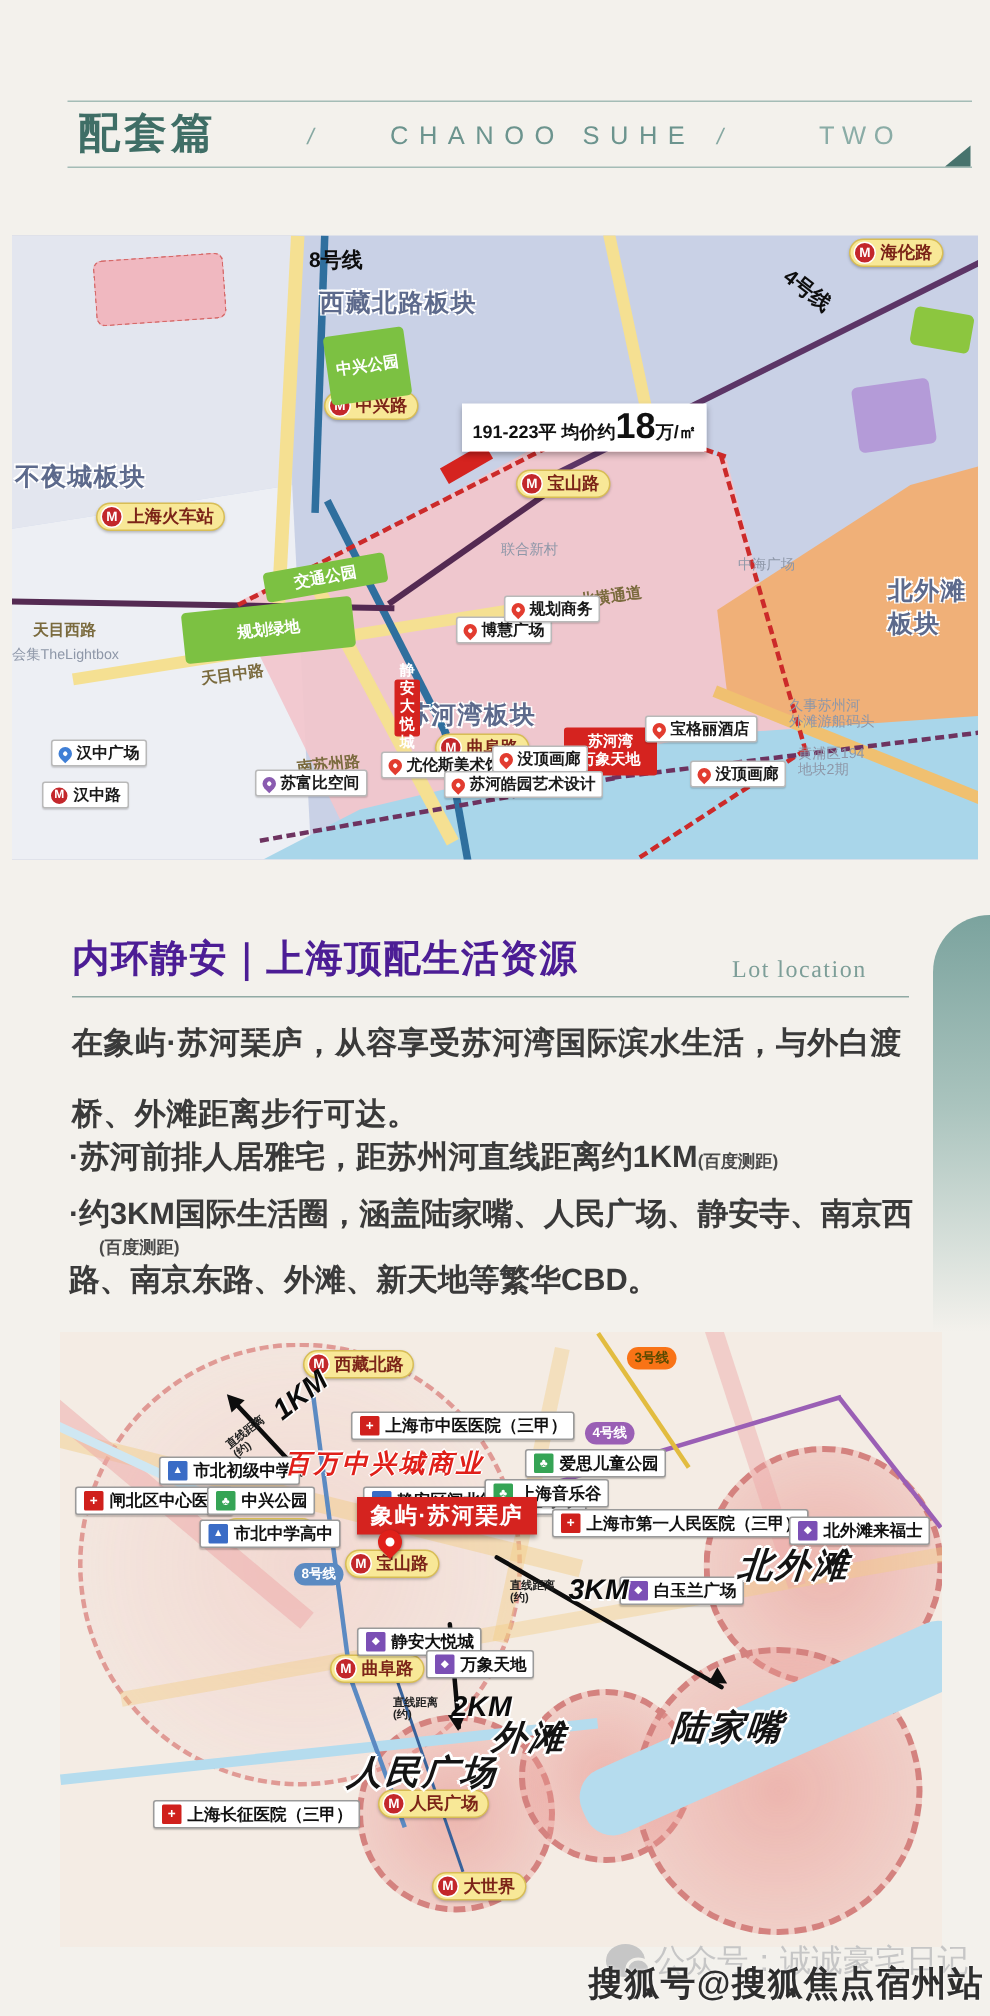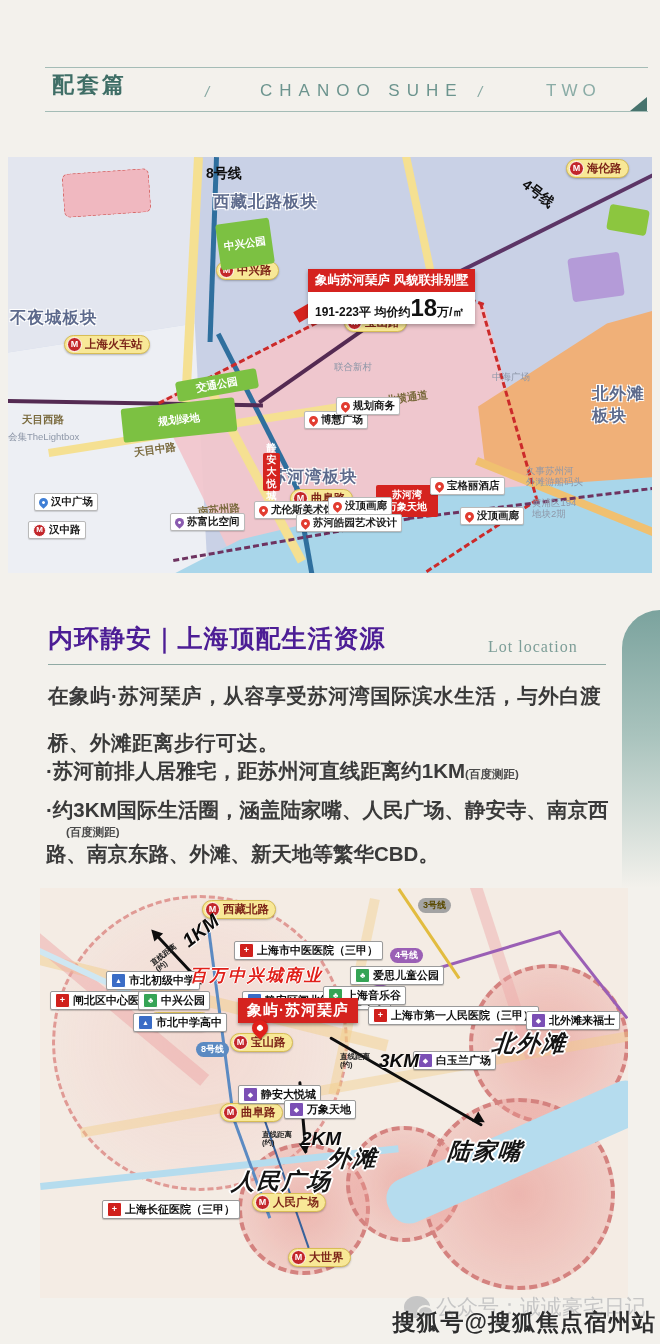--- a/index.html
+++ b/index.html
@@ -3,21 +3,21 @@
 <meta charset="utf-8">
 <style>
   html,body{margin:0;padding:0;}
   body{width:660px;height:1344px;position:relative;background:#f3f1ec;overflow:hidden;
        font-family:"Liberation Sans","DejaVu Sans",sans-serif;color:#333;}
   .abs{position:absolute;}
 
   
   .hline{position:absolute;left:45px;width:603px;height:1px;background:#a4bcb6;}
   .htitle{position:absolute;left:52px;top:70px;font-family:"Liberation Serif","DejaVu Serif",serif;
-          font-size:22px;font-weight:700;color:#3f6e66;letter-spacing:3px;}
+          font-size:28px;font-weight:700;color:#3f6e66;letter-spacing:3px;}
   .hsep{position:absolute;top:83px;font-size:15px;color:#86a8a2;font-style:italic;}
   .hsub{position:absolute;left:260px;top:81px;font-size:17px;color:#6c948e;letter-spacing:7px;}
   .hnum{position:absolute;left:546px;top:81px;font-size:17px;color:#8aaca6;letter-spacing:5px;}
   .htri{position:absolute;left:630px;top:97px;width:0;height:0;
         border-left:17px solid transparent;border-bottom:14px solid #47736d;}
 
   
   .mapbox{position:absolute;overflow:hidden;}
   .ml{position:absolute;display:flex;align-items:center;gap:3px;z-index:6;}
   .lt{white-space:pre-line;}
@@ -52,21 +52,21 @@
   .ml.zone .lt{font-size:23px;font-weight:900;font-style:italic;color:#141414;letter-spacing:2px;
       transform:skewX(-5deg);white-space:nowrap;
       text-shadow:2px 0 #fff,-2px 0 #fff,0 2px #fff,0 -2px #fff,1px 1px #fff,-1px -1px #fff,1px -1px #fff,-1px 1px #fff;}
   .ml.proj{background:#d5231f;color:#fff;font-size:15px;font-weight:900;letter-spacing:1px;
       padding:3px 9px;white-space:nowrap;box-shadow:0 2px 3px rgba(0,0,0,.35);}
   .ml.redtxt{color:#e0201a;font-size:17px;font-weight:900;font-style:italic;letter-spacing:2px;white-space:nowrap;
       text-shadow:1px 0 #fff,-1px 0 #fff,0 1px #fff,0 -1px #fff;}
   .km-small{font-size:7.5px;font-weight:bold;color:#222;width:36px;line-height:1.05;}
   .ml.km .lt{font-size:19px;font-weight:900;font-style:italic;color:#0b0b0b;text-shadow:1px 1px 0 #fff;}
   .ml.lp3,.ml.lp4,.ml.lp8{font-size:9px;font-weight:bold;padding:1px 5px;border-radius:8px;white-space:nowrap;}
-  .ml.lp3{background:#a3a3a3;color:#5a4a00;}
+  .ml.lp3{background:#f97316;color:#5a4a00;}
   .ml.lp4{background:#9a5fb5;color:#fff;}
   .ml.lp8{background:#5b8ac2;color:#fff;}
   .ml.pinproj{width:16px;height:16px;background:#e0201a;border-radius:50% 50% 50% 0;
       transform:rotate(-45deg);box-shadow:0 1px 2px rgba(0,0,0,.4);position:absolute;}
   .ml.pinproj::after{content:"";position:absolute;left:5px;top:5px;width:6px;height:6px;border-radius:50%;background:#fff;}
 
   .rdash{position:absolute;border-top:3px dashed #cc2a2a;transform-origin:0 0;z-index:3;}
   .pdash{position:absolute;border-top:3px dashed #6e3360;transform-origin:0 0;z-index:3;}
   .mline{position:absolute;transform-origin:0 0;z-index:2;}
   .aline{position:absolute;height:2.5px;background:#0d0d0d;transform-origin:0 50%;border-radius:2px;z-index:5;}
@@ -147,21 +147,20 @@
 
   <div class="rdash" style="left:150px;top:245px;width:277px;transform:rotate(-27deg);"></div>
   <div class="rdash" style="left:395px;top:118px;width:86px;transform:rotate(19deg);"></div>
   <div class="rdash" style="left:474px;top:146px;width:206px;transform:rotate(74deg);"></div>
   <div class="rdash" style="left:530px;top:344px;width:132px;transform:rotate(147deg);"></div>
 
   <div class="pdash" style="left:165px;top:402px;width:240px;transform:rotate(-10deg);"></div>
   <div class="pdash" style="left:400px;top:360px;width:250px;transform:rotate(-7deg);"></div>
 
   <div class="callout">
-    <div class="callout-title">象屿苏河琹庐 风貌联排别墅</div>
     <div class="callout-sub">
       <span>191-223平</span>
       <span>均价约</span><span class="cbig">18</span><span>万/㎡</span>
     </div>
   </div>
   <div id="map1-labels">
       <div class="ml line" style="left: 198px; top: 8px;">
         <span class="lt">8号线</span>
       </div>
       <div class="ml line" style="left: 512px; top: 28px; transform: rotate(38deg);">

